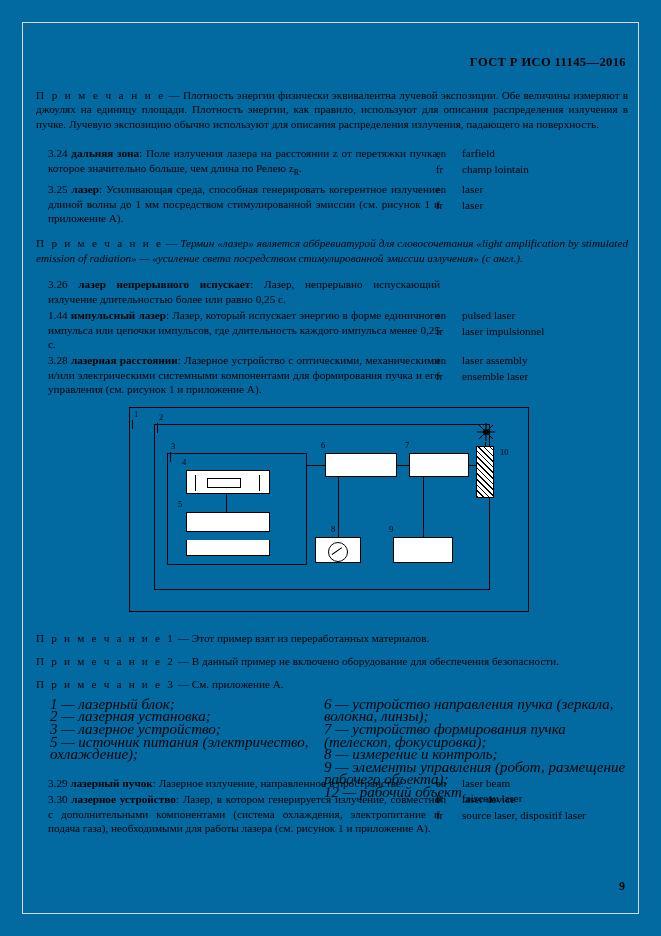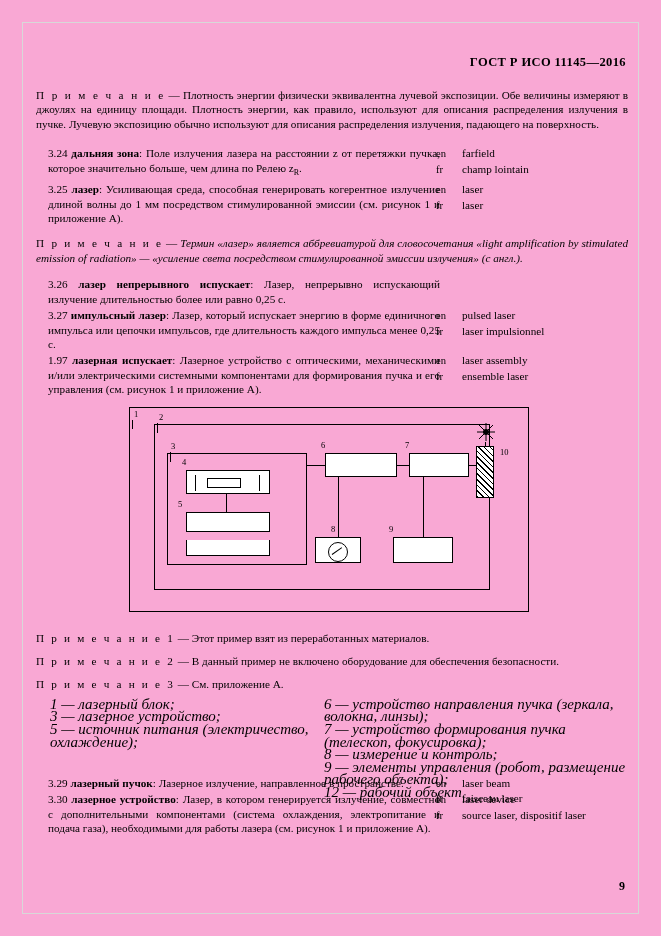--- a/index.html
+++ b/index.html
@@ -13,21 +13,21 @@
     font-family: "Liberation Serif", serif;
     color: #000000;
     position: relative;
     overflow: hidden;
   }
   .page {
     position: absolute;
     left: 0; top: 0;
     width: 661px;
     height: 936px;
-    background: #f9a8d4;
+    background: #0369a1;
   }
   .frame {
     position: absolute;
     left: 22px; top: 22px;
     width: 617px;
     height: 892px;
     border: 1px solid #d8d8d8;
     box-sizing: border-box;
   }
   .content {
@@ -233,37 +233,37 @@
 
     <div class="entry">
       <div class="left">
         <span>3.26</span>
         <span class="bold">лазер непрерывного испускает</span><span>: Лазер, непрерывно испускающий излучение длительностью более или равно 0,25 с.</span>
       </div>
     </div>
 
     <div class="entry">
       <div class="left">
-        <span>3.27</span>
+        <span>1.44</span>
         <span class="bold">импульсный лазер</span><span>: Лазер, который испускает энергию в форме единичного импульса или цепочки импульсов, где длительность каждого импульса менее 0,25 с.</span>
       </div>
       <div class="right">
         <span class="rrow">
           <span class="rlang">en</span><span class="rterm">pulsed laser</span>
         </span>
         <span class="rrow">
           <span class="rlang">fr</span><span class="rterm">laser impulsionnel</span>
         </span>
       </div>
     </div>
 
     <div class="entry">
       <div class="left">
-        <span>1.97</span>
-        <span class="bold">лазерная испускает</span><span>: Лазерное устройство с оптическими, механическими и/или электрическими системными компонентами для формирования пучка и его управления (см. рисунок 1 и приложение А).</span>
+        <span>3.28</span>
+        <span class="bold">лазерная расстоянии</span><span>: Лазерное устройство с оптическими, механическими и/или электрическими системными компонентами для формирования пучка и его управления (см. рисунок 1 и приложение А).</span>
       </div>
       <div class="right">
         <span class="rrow">
           <span class="rlang">en</span><span class="rterm">laser assembly</span>
         </span>
         <span class="rrow">
           <span class="rlang">fr</span><span class="rterm">ensemble laser</span>
         </span>
       </div>
     </div>
@@ -349,20 +349,21 @@
     </div>
     <div class="gap6"></div>
     <div class="note">
       <span class="sp">П р и м е ч а н и е  3</span>
       <span>— См. приложение А.</span>
     </div>
 
     <div class="legend" style="height:66px;">
       <div class="lcol l1">
         <div>1 — лазерный блок;</div>
+        <div>2 — лазерная установка;</div>
         <div>3 — лазерное устройство;</div>
         <div>5 — источник питания (электричество, охлаждение);</div>
       </div>
       <div class="lcol l2">
         <div>6 — устройство направления пучка (зеркала, волокна, линзы);</div>
         <div>7 — устройство формирования пучка (телескоп, фокусировка);</div>
         <div>8 — измерение и контроль;</div>
         <div>9 — элементы управления (робот, размещение рабочего объекта);</div>
         <div>12 — рабочий объект</div>
       </div>

